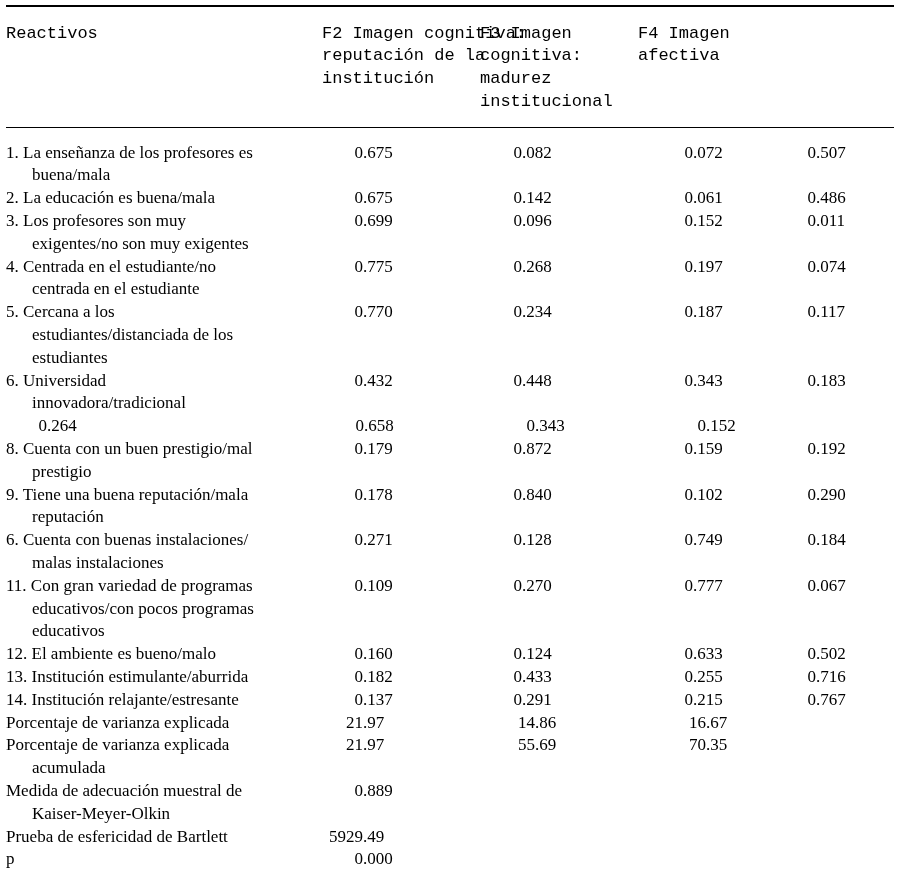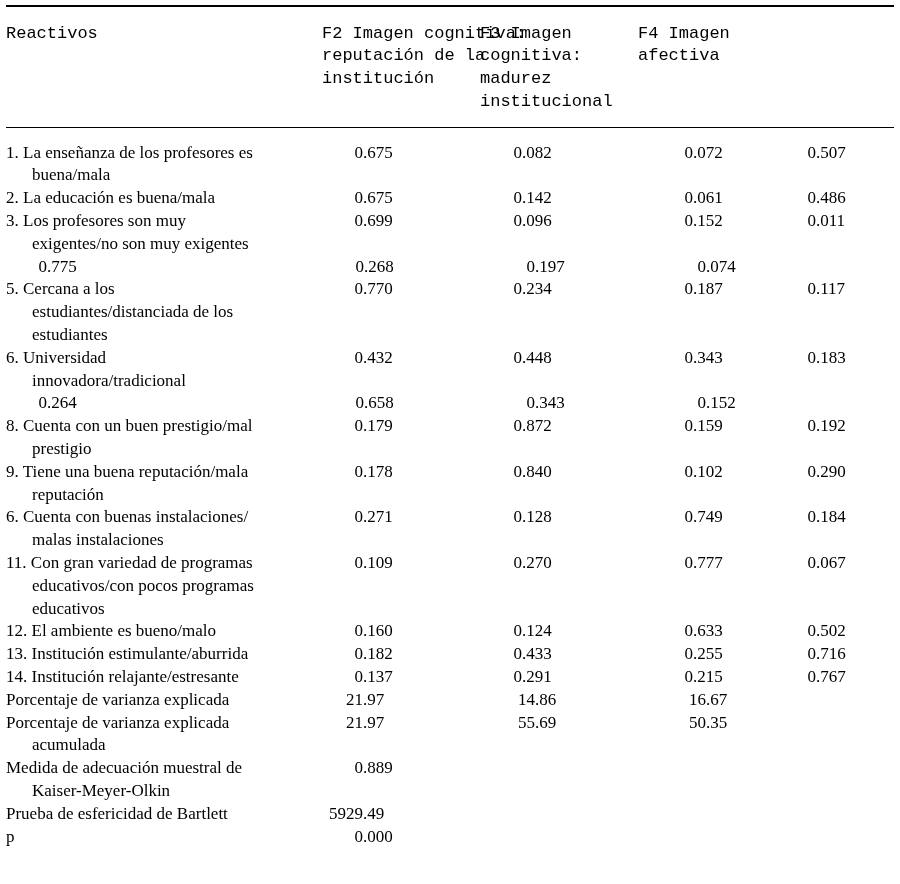--- a/index.html
+++ b/index.html
@@ -81,20 +81,22 @@
   <div class="grid row">
     <div class="cell label-cell">3. Los profesores son muy
 exigentes/no son muy exigentes</div>
     <div class="cell num f1"><span class="ip">0</span><span class="fp">.699</span></div>
     <div class="cell num f2"><span class="ip">0</span><span class="fp">.096</span></div>
     <div class="cell num f3"><span class="ip">0</span><span class="fp">.152</span></div>
     <div class="cell num f4"><span class="ip">0</span><span class="fp">.011</span></div>
   </div>
 
   <div class="grid row">
+    <div class="cell label-cell">4. Centrada en el estudiante/no
+centrada en el estudiante</div>
     <div class="cell num f1"><span class="ip">0</span><span class="fp">.775</span></div>
     <div class="cell num f2"><span class="ip">0</span><span class="fp">.268</span></div>
     <div class="cell num f3"><span class="ip">0</span><span class="fp">.197</span></div>
     <div class="cell num f4"><span class="ip">0</span><span class="fp">.074</span></div>
   </div>
 
   <div class="grid row">
     <div class="cell label-cell">5. Cercana a los
 estudiantes/distanciada de los
 estudiantes</div>
@@ -186,21 +188,21 @@
     <div class="cell num f1"><span class="ip">21</span><span class="fp">.97</span></div>
     <div class="cell num f3"><span class="ip">14</span><span class="fp">.86</span></div>
     <div class="cell num f4"><span class="ip">16</span><span class="fp">.67</span></div>
   </div>
 
   <div class="grid row">
     <div class="cell label-cell">Porcentaje de varianza explicada
 acumulada</div>
     <div class="cell num f1"><span class="ip">21</span><span class="fp">.97</span></div>
     <div class="cell num f3"><span class="ip">55</span><span class="fp">.69</span></div>
-    <div class="cell num f4"><span class="ip">50</span><span class="fp">.35</span></div>
+    <div class="cell num f4"><span class="ip">70</span><span class="fp">.35</span></div>
   </div>
 
   <div class="grid row">
     <div class="cell label-cell">Medida de adecuación muestral de
 Kaiser-Meyer-Olkin</div>
     <div class="cell num f1"><span class="ip">0</span><span class="fp">.889</span></div>
     <div class="cell num f2"><span class="ip"></span><span class="fp"></span></div>
     <div class="cell num f3"><span class="ip"></span><span class="fp"></span></div>
     <div class="cell num f4"><span class="ip"></span><span class="fp"></span></div>
   </div>

